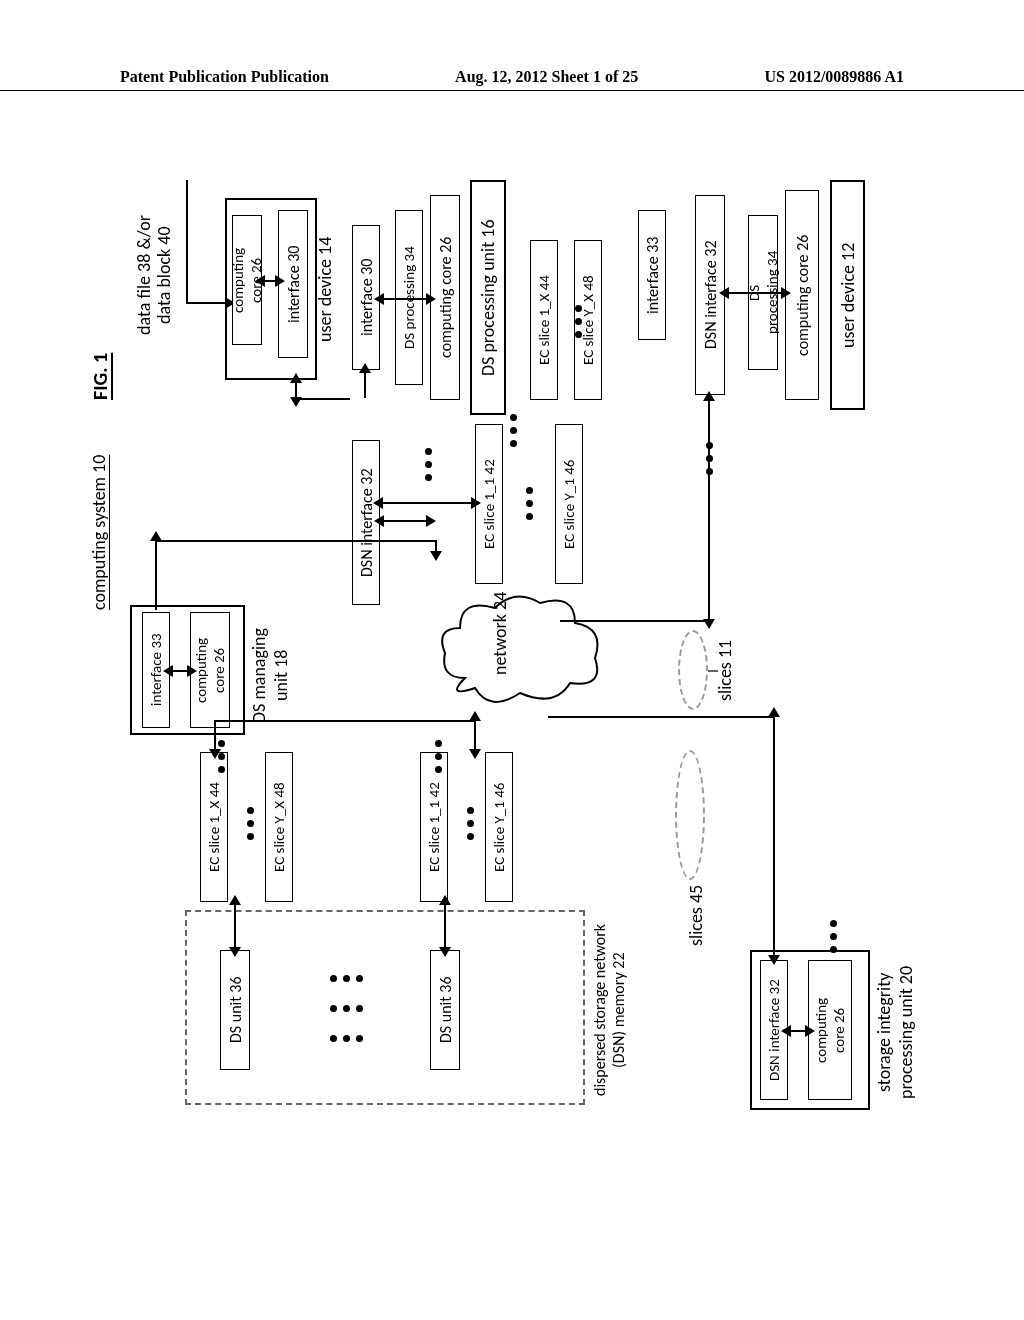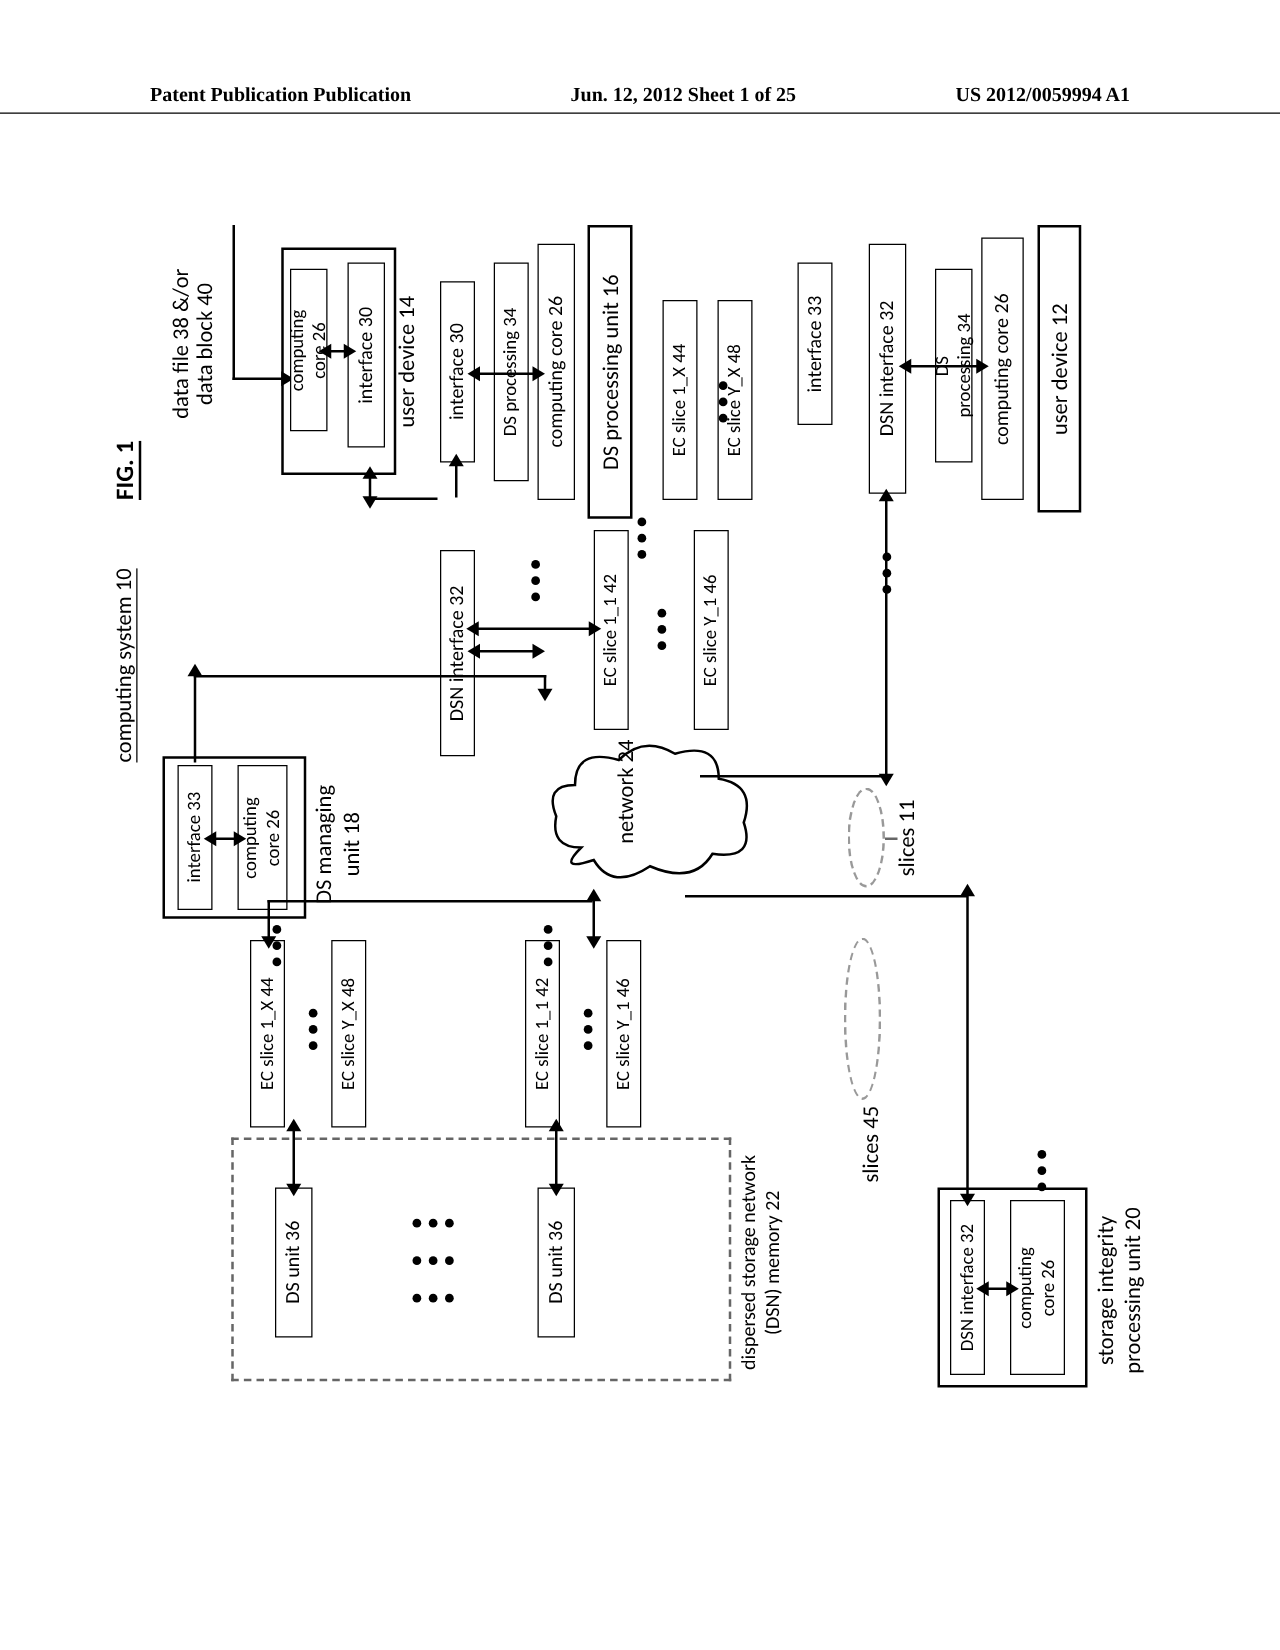--- a/index.html
+++ b/index.html
@@ -154,22 +154,22 @@
     font-family: Calibri, Arial, sans-serif;
     font-size: 18px;
   }
 
 </style>
 </head>
 <body>
 
 <div class="header">
   <span class="left">Patent Publication Publication</span>
-  <span class="center">Jun. 12, 2012  Sheet 1 of 25</span>
-  <span class="right">US 2012/0059994 A1</span>
+  <span class="center">Aug. 12, 2012  Sheet 1 of 25</span>
+  <span class="right">US 2012/0089886 A1</span>
 </div>
 
 <div class="diagram-container">
 
   <div class="box" style="top:0; left:700px; width:35px; height:230px;">
     <span>user device 12</span>
   </div>
   <div class="box light" style="top:10px; left:655px; width:34px; height:210px; font-size:16px;">
     <span>computing core 26</span>
   </div>

